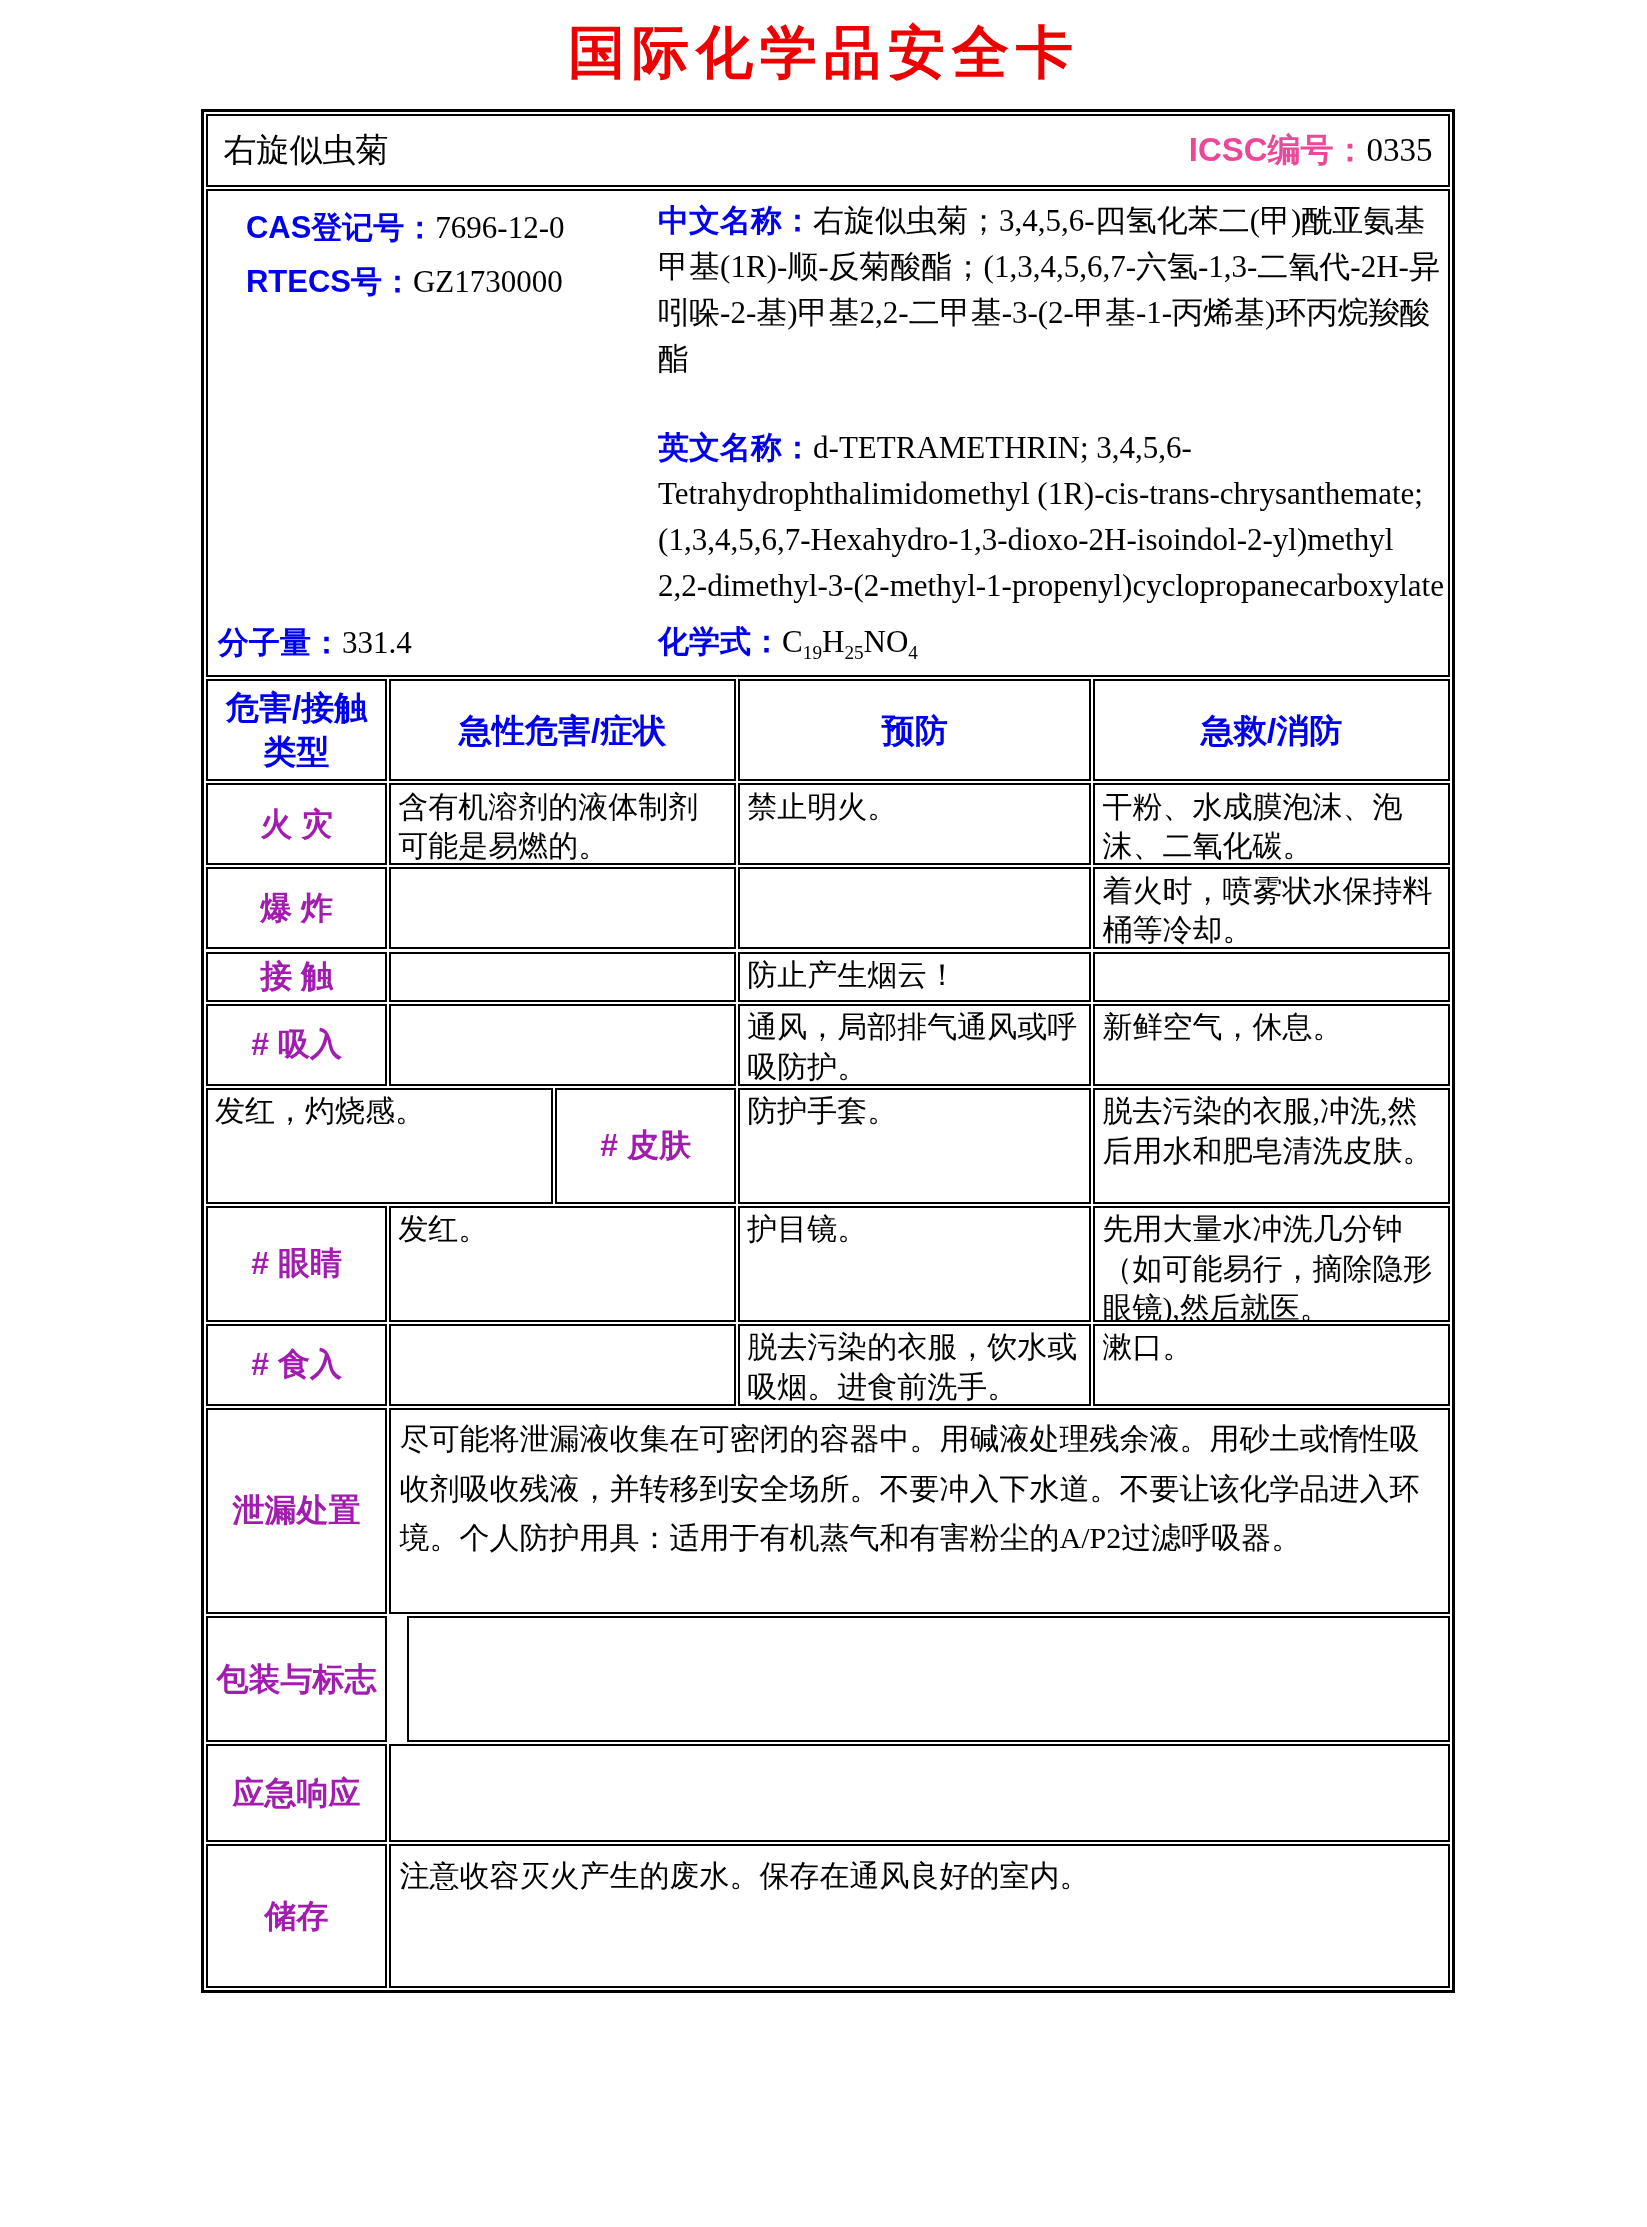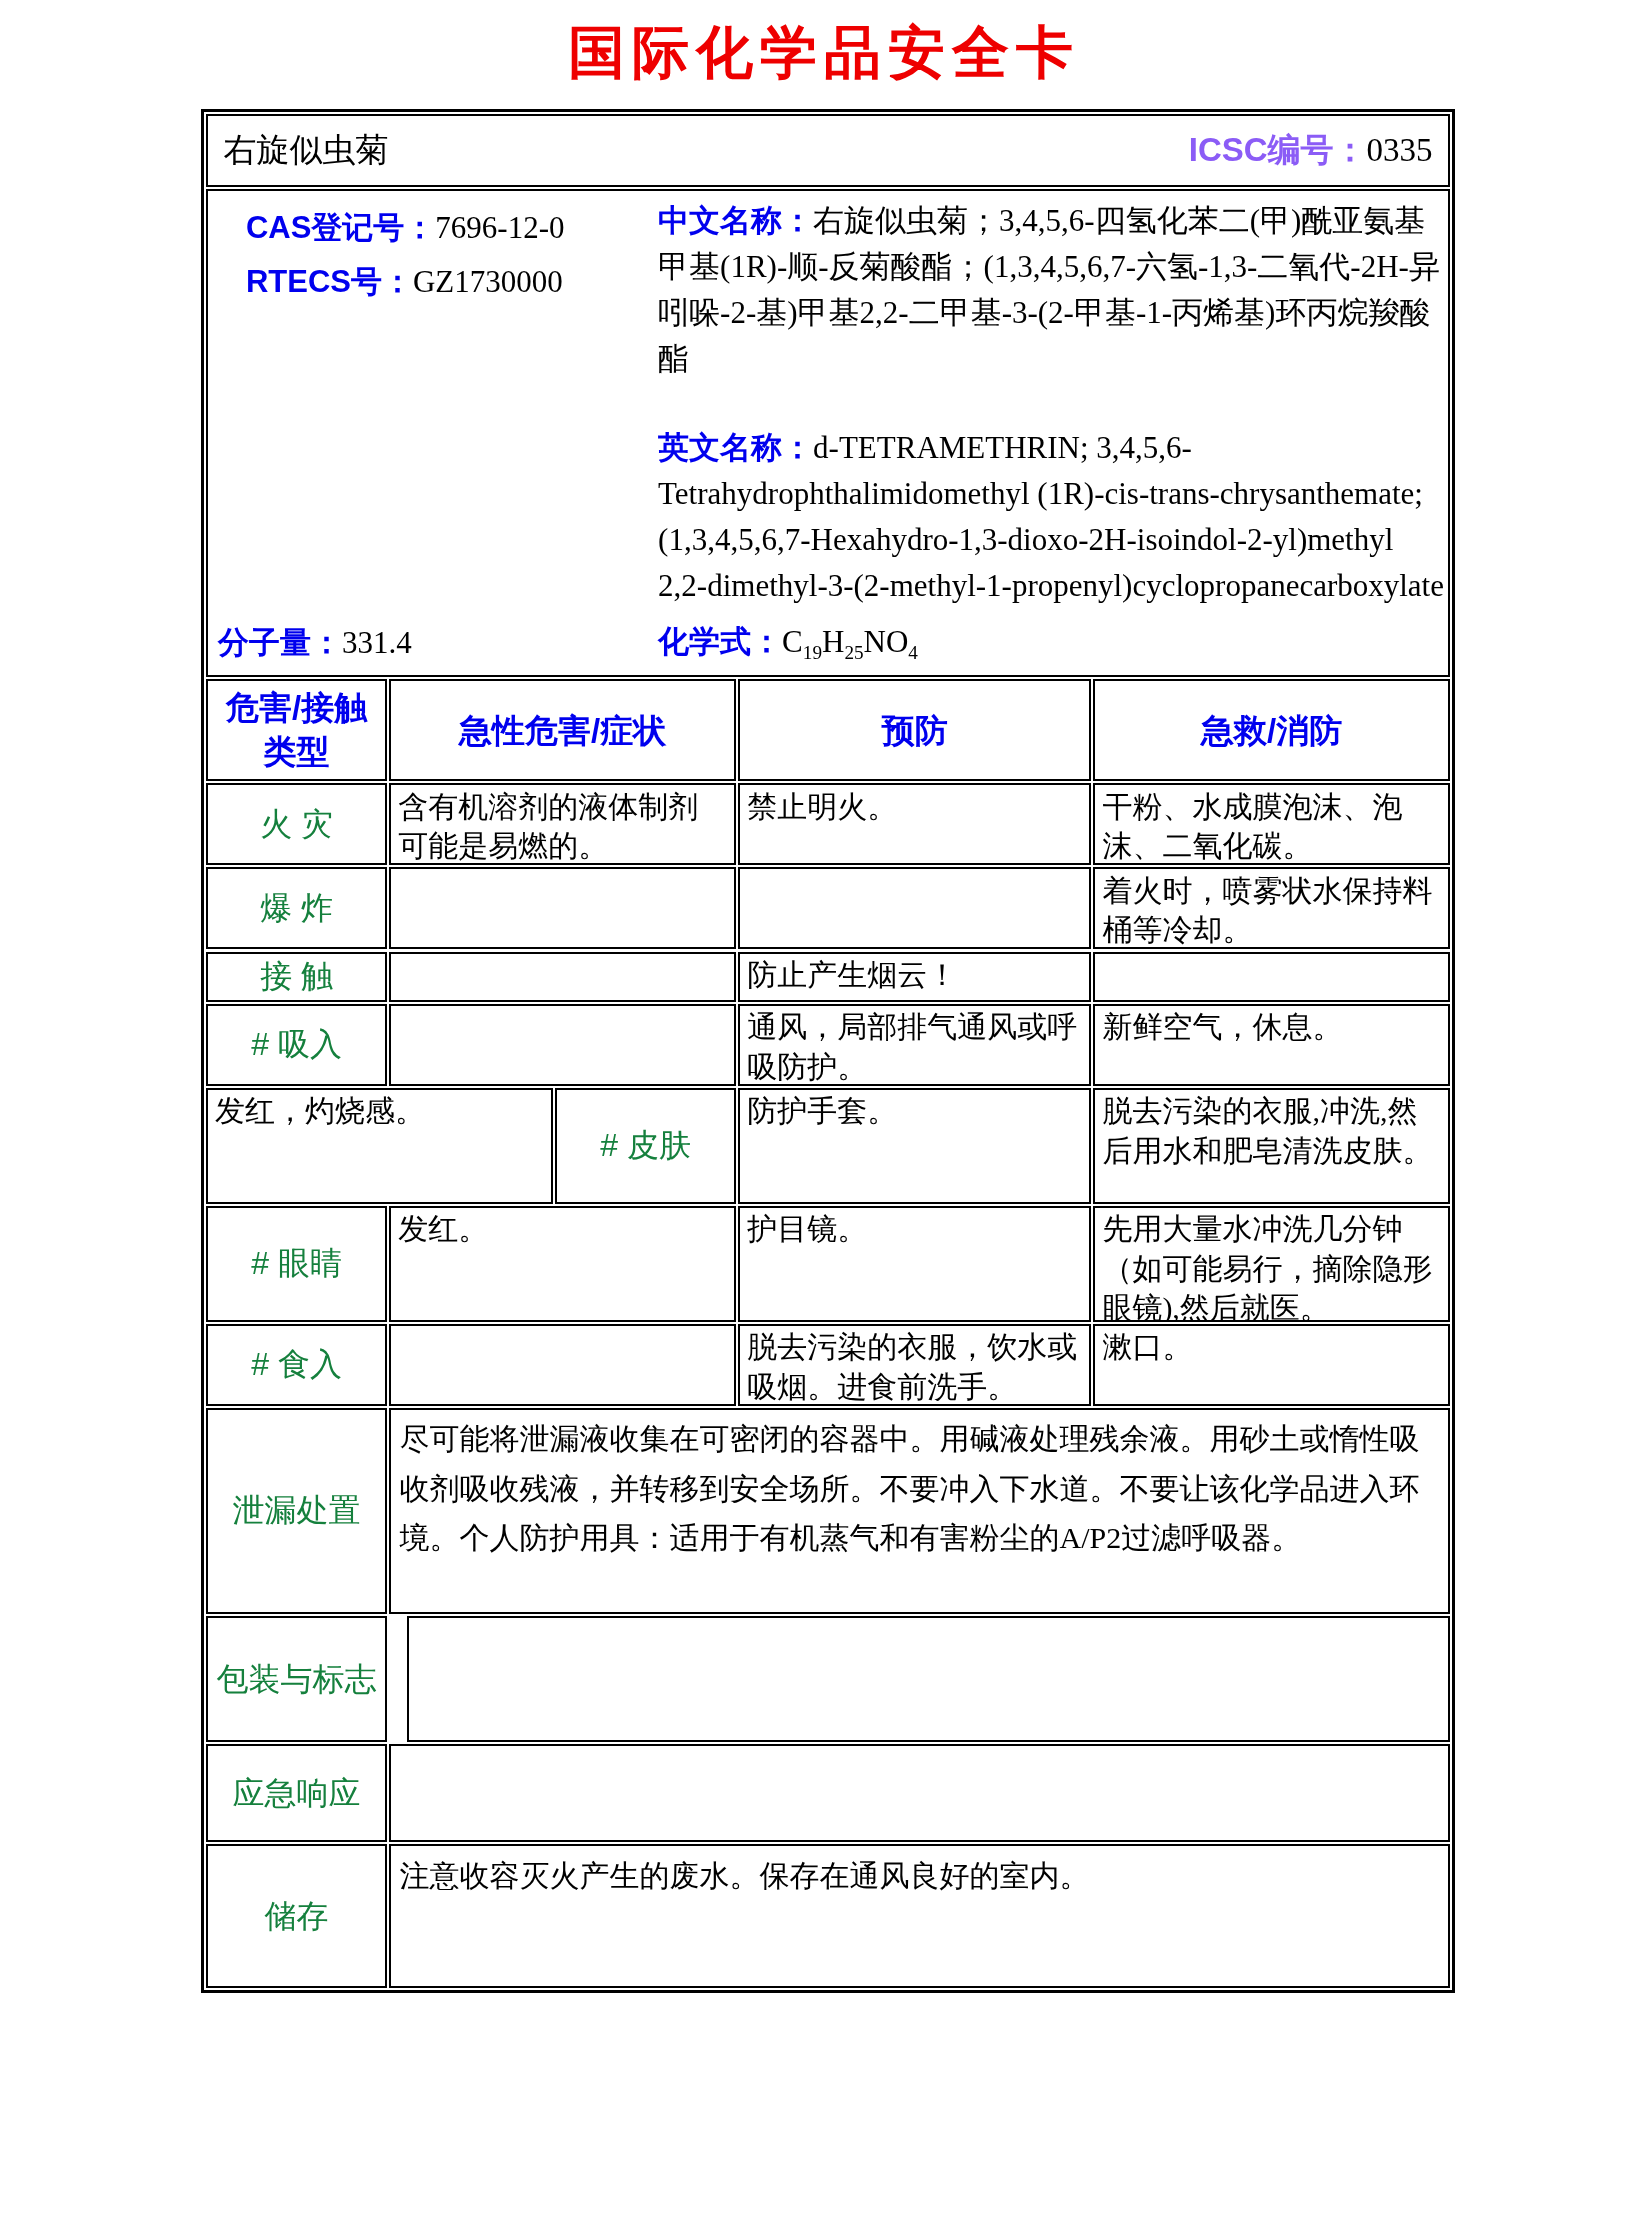--- a/index.html
+++ b/index.html
@@ -33,21 +33,21 @@
   .box { border: 2.1px solid #000; background: #fff; gap: 46px; }
 
   
   .titlebar {
     height: 73px;
     display: flex; justify-content: space-between; align-items: center;
     padding: 0 15.3px;
   }
   .substance-name { font-size: 33px; }
   .icsc-wrap { font-size: 33px; }
-  .icsc-label { color: #8b5cf6; font-family: "Liberation Sans","DejaVu Sans",sans-serif; font-weight: bold; }
+  .icsc-label { color: #ec4899; font-family: "Liberation Sans","DejaVu Sans",sans-serif; font-weight: bold; }
   .icsc-number { color: #000; }
 
   
   .idbox { height: 488px; position: relative; font-size: 31px; }
   .id-left { position: absolute; left: 9.8px; top: 9.8px; line-height: 54px; white-space: nowrap; margin-left: 28px; }
   .id-right { position: absolute; left: 450px; top: 7px; width: 788px; }
   .blue-label { color: #0000ee; font-family: "Liberation Sans","DejaVu Sans",sans-serif; font-weight: bold; }
   .id-para { line-height: 46px; margin: 0; }
   .id-para + .id-para { margin-top: 43px; }
   .id-bottom-left  { position: absolute; left: 9.8px;  bottom: 11px; }
@@ -60,23 +60,23 @@
     border: 2.1px solid #000;
     padding: 1.4px 7px;
     font-size: 30px;
     line-height: 1.32;
     overflow: hidden;
   }
   .label-cell {
     width: 181px; flex: 0 0 181px;
     display: flex; flex-direction: column; justify-content: center; align-items: center;
     text-align: center;
-    color: #15803d;
+    color: #a21caf;
     font-family: "Liberation Sans","DejaVu Sans",sans-serif;
-    font-weight: normal;
+    font-weight: bold;
     font-size: 32px;
     line-height: 1.35;
   }
   .c2 { width: 347px; flex: 0 0 347px; }
   .c3 { width: 353px; flex: 0 0 353px; }
   .c4 { flex: 1 1 auto; }
   .wide { flex: 1 1 auto; line-height: 1.65; padding: 4.2px 8.4px; }
   .hdr-cell {
     display: flex; flex-direction: column; justify-content: center; align-items: center;
     text-align: center;

